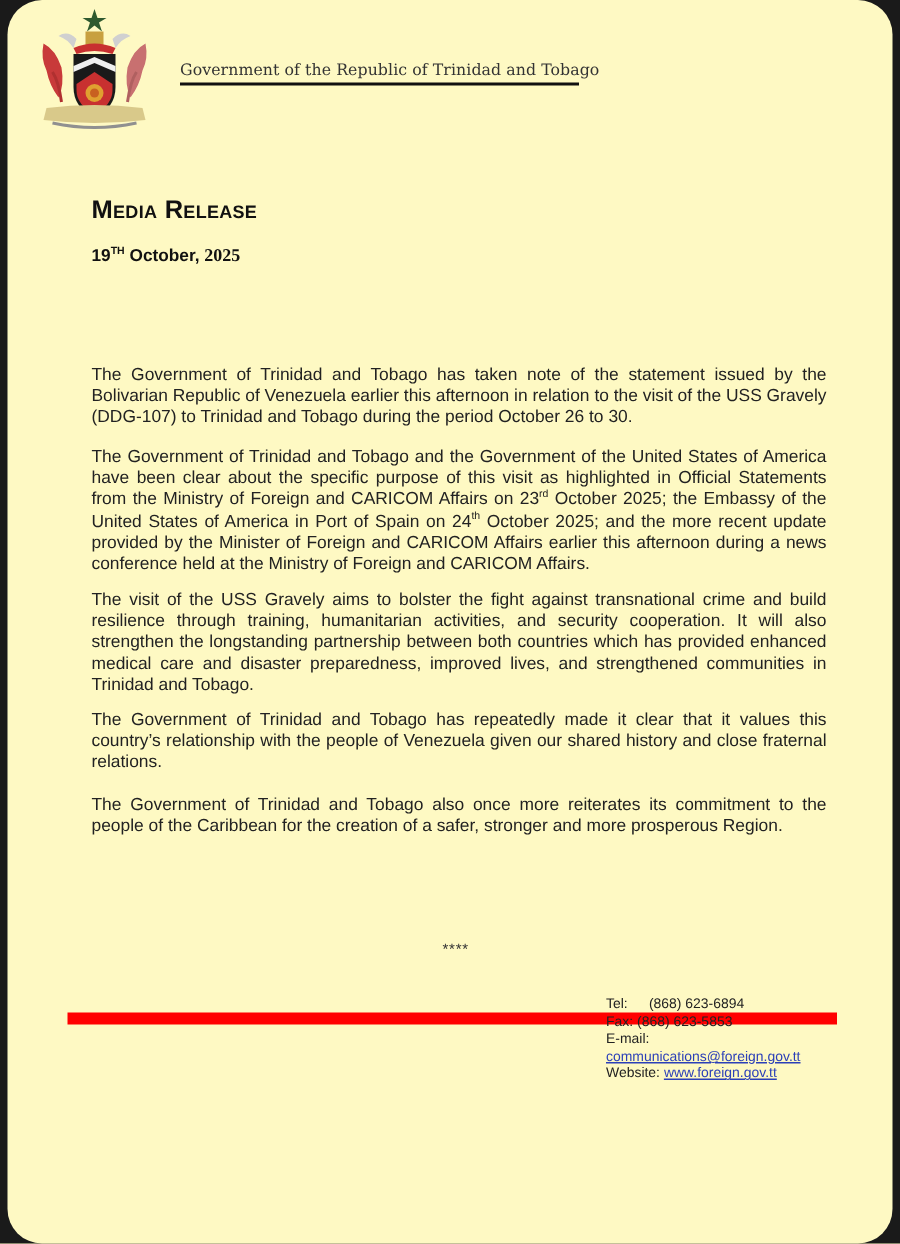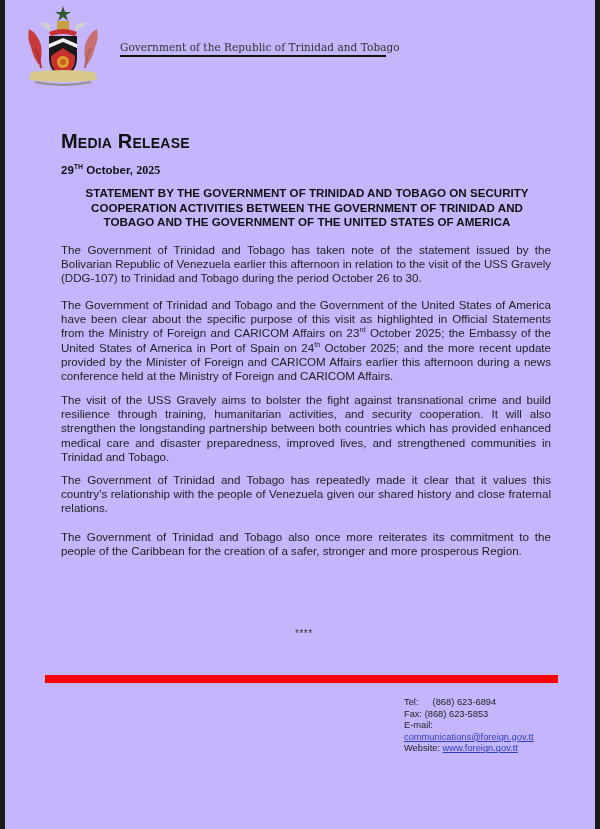--- a/index.html
+++ b/index.html
@@ -3,37 +3,38 @@
 <meta charset="utf-8">
 <style>
   html, body { margin: 0; padding: 0; }
   body {
     width: 600px; height: 829px; overflow: hidden;
     background: #1a1a1a;
     font-family: "Liberation Sans", sans-serif;
   }
   .page {
     position: absolute; left: 5px; top: 0; width: 590px; height: 829px;
-    background: #c4b5fd;
+    background: #fef9c3;
+    border-radius: 23px;
   }
   .crest { position: absolute; left: 16px; top: 4px; width: 84px; height: 86px; }
   .gov-line {
     position: absolute; left: 115px; top: 41px; width: 266px;
     font-family: "DejaVu Serif", serif; font-size: 10.5px; color: #333;
     letter-spacing: 0.05px; white-space: nowrap;
     padding-bottom: 2px; border-bottom: 2px solid #111;
   }
   .ministry-line {
     position: absolute; left: 117px; top: 64px;
     font-family: "DejaVu Serif", serif; font-size: 12.3px; font-weight: bold; color: #222;
     white-space: nowrap;
   }
   .media-release {
     position: absolute; left: 56px; top: 130px;
-    font-size: 20px; font-weight: bold; color: #111; font-variant: small-caps;
+    font-size: 17px; font-weight: bold; color: #111; font-variant: small-caps;
     letter-spacing: 0.2px;
   }
   .date {
     position: absolute; left: 56px; top: 163px;
     font-size: 11.5px; font-weight: bold; color: #111;
   }
   .date sup { font-size: 7px; vertical-align: 5px; }
   .date .year { font-size: 12px; font-family: Liberation Serif, serif; }
   .title {
     position: absolute; left: 60px; top: 186px; width: 484px;
@@ -49,21 +50,21 @@
     position: absolute; left: 290px; top: 628px; font-size: 10px; color: #333; letter-spacing: 0.5px;
   }
   .red-rule {
     position: absolute; left: 40px; top: 675px; width: 513px; height: 8px; background: #ff0000;
   }
   .addr {
     position: absolute; left: 51px; top: 701px; font-size: 9.3px; color: #222; line-height: 11.6px;
   }
   .addr .country { margin-top: 4px; }
   .contact {
-    position: absolute; left: 399px; top: 697px; font-size: 9.3px; color: #222; line-height: 11.6px;
+    position: absolute; left: 399px; top: 664px; font-size: 9.3px; color: #222; line-height: 11.6px;
   }
   .contact a { color: #2b3fb8; text-decoration: underline; }
   .contact .lbl { display: inline-block; }
 </style>
 </head>
 <body>
 
 <div class="page">
 
   <svg class="crest" viewBox="0 0 84 86">
@@ -89,26 +90,25 @@
 
     <path d="M10,68 q32,-4 64,0 l2,8 q-34,4 -68,0z" fill="#d9c98a"></path>
     <path d="M14,78 q28,6 56,0" stroke="#909090" stroke-width="2" fill="none"></path>
   </svg>
 
   <div class="gov-line">Government of the Republic of Trinidad and Tobago</div>
 
   <div class="media-release">Media Release</div>
 
   <div class="date">
-    <span>29</span><sup>TH</sup>
+    <span>19</span><sup>TH</sup>
     <span>October,</span>
     <span class="year">2025</span>
   </div>
 
-  <div class="title">STATEMENT BY THE GOVERNMENT OF TRINIDAD AND TOBAGO ON SECURITY COOPERATION ACTIVITIES BETWEEN THE GOVERNMENT OF TRINIDAD AND TOBAGO AND THE GOVERNMENT OF THE UNITED STATES OF AMERICA</div>
 
   <p class="body-text" style="top:243px">The Government of Trinidad and Tobago has taken note of the statement issued by the Bolivarian Republic of Venezuela earlier this afternoon in relation to the visit of the USS Gravely (DDG-107) to Trinidad and Tobago during the period October 26 to 30.</p>
 
   <p class="body-text" style="top:298px"><span>The Government of Trinidad and Tobago and the Government of the United States of America have been clear about the specific purpose of this visit as highlighted in Official Statements from the Ministry of Foreign and CARICOM Affairs on 23</span><sup>rd</sup><span> October 2025; the Embassy of the United States of America in Port of Spain on 24</span><sup>th</sup><span> October 2025; and the more recent update provided by the Minister of Foreign and CARICOM Affairs earlier this afternoon during a news conference held at the Ministry of Foreign and CARICOM Affairs.</span></p>
 
   <p class="body-text" style="top:393px">The visit of the USS Gravely aims to bolster the fight against transnational crime and build resilience through training, humanitarian activities, and security cooperation. It will also strengthen the longstanding partnership between both countries which has provided enhanced medical care and disaster preparedness, improved lives, and strengthened communities in Trinidad and Tobago.</p>
 
   <p class="body-text" style="top:473px">The Government of Trinidad and Tobago has repeatedly made it clear that it values this country’s relationship with the people of Venezuela given our shared history and close fraternal relations.</p>
 
   <p class="body-text" style="top:530px">The Government of Trinidad and Tobago also once more reiterates its commitment to the people of the Caribbean for the creation of a safer, stronger and more prosperous Region.</p>

